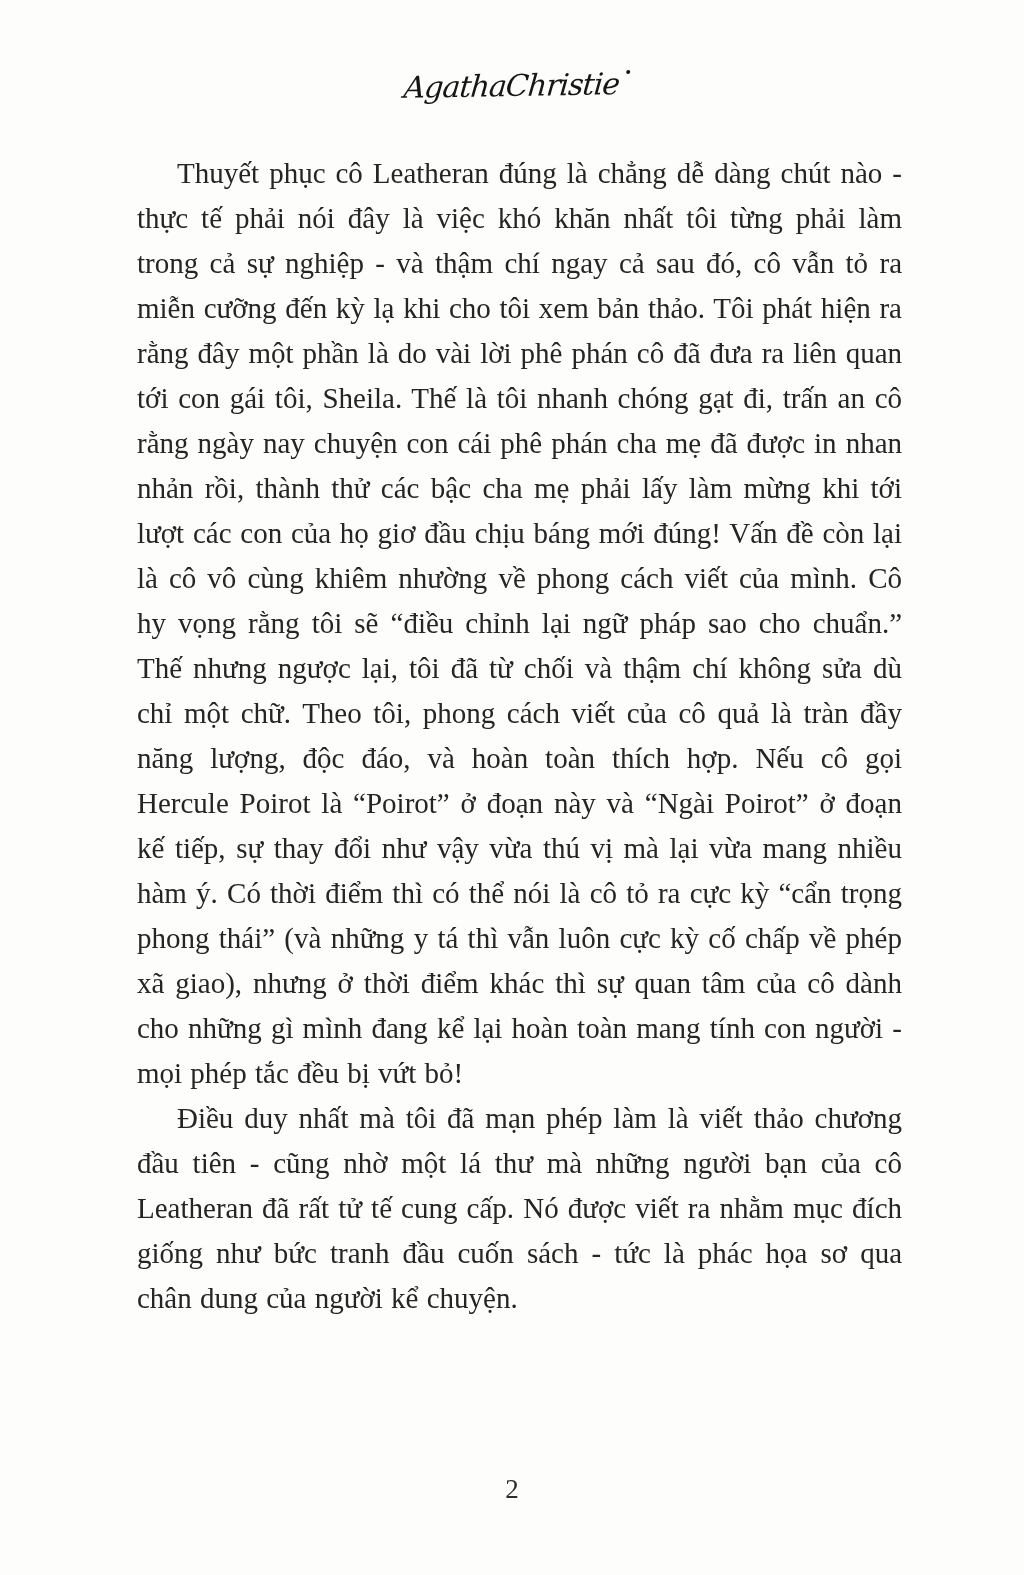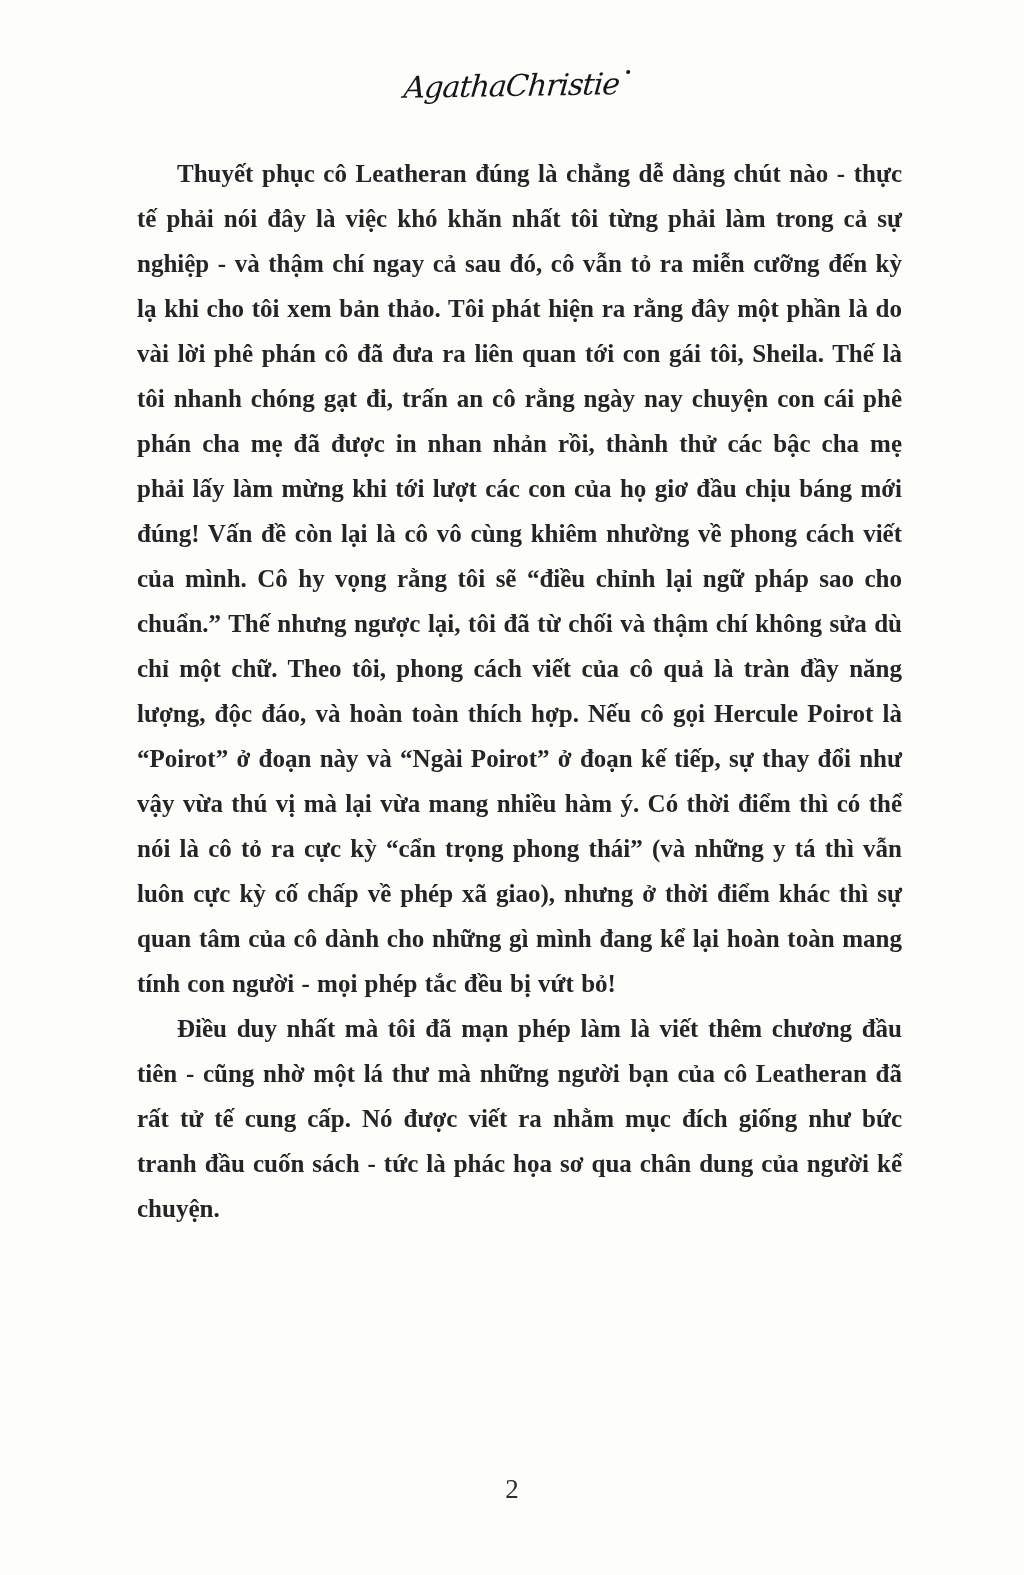--- a/index.html
+++ b/index.html
@@ -38,27 +38,26 @@
     top: 4px;
     width: 4px;
     height: 4px;
     border-radius: 50%;
     background: #161616;
   }
   .content {
     margin: 48px 122px 0 137px;
   }
   .body-para {
-    font-size: 25px;
+    font-size: 29px;
     line-height: 45px;
     text-align: justify;
     text-indent: 40px;
     color: #252525;
     word-spacing: 1px;
-    font-weight: bold;
   }
   .page-number {
     position: absolute;
     left: 0;
     right: 0;
     bottom: 70px;
     text-align: center;
     font-size: 27px;
     color: #2c2c2c;
     font-family: "Liberation Serif", serif;
@@ -68,20 +67,20 @@
 <body>
 
 <div class="page">
 
   <header class="logo-wrap">
     <span class="signature">AgathaChristie</span>
   </header>
 
   <main class="content">
     <p class="body-para">Thuyết phục cô Leatheran đúng là chẳng dễ dàng chút nào - thực tế phải nói đây là việc khó khăn nhất tôi từng phải làm trong cả sự nghiệp - và thậm chí ngay cả sau đó, cô vẫn tỏ ra miễn cưỡng đến kỳ lạ khi cho tôi xem bản thảo. Tôi phát hiện ra rằng đây một phần là do vài lời phê phán cô đã đưa ra liên quan tới con gái tôi, Sheila. Thế là tôi nhanh chóng gạt đi, trấn an cô rằng ngày nay chuyện con cái phê phán cha mẹ đã được in nhan nhản rồi, thành thử các bậc cha mẹ phải lấy làm mừng khi tới lượt các con của họ giơ đầu chịu báng mới đúng! Vấn đề còn lại là cô vô cùng khiêm nhường về phong cách viết của mình. Cô hy vọng rằng tôi sẽ “điều chỉnh lại ngữ pháp sao cho chuẩn.” Thế nhưng ngược lại, tôi đã từ chối và thậm chí không sửa dù chỉ một chữ. Theo tôi, phong cách viết của cô quả là tràn đầy năng lượng, độc đáo, và hoàn toàn thích hợp. Nếu cô gọi Hercule Poirot là “Poirot” ở đoạn này và “Ngài Poirot” ở đoạn kế tiếp, sự thay đổi như vậy vừa thú vị mà lại vừa mang nhiều hàm ý. Có thời điểm thì có thể nói là cô tỏ ra cực kỳ “cẩn trọng phong thái” (và những y tá thì vẫn luôn cực kỳ cố chấp về phép xã giao), nhưng ở thời điểm khác thì sự quan tâm của cô dành cho những gì mình đang kể lại hoàn toàn mang tính con người - mọi phép tắc đều bị vứt bỏ!</p>
-    <p class="body-para">Điều duy nhất mà tôi đã mạn phép làm là viết thêm chương đầu tiên - cũng nhờ một lá thư mà những người bạn của cô Leatheran đã rất tử tế cung cấp. Nó được viết ra nhằm mục đích giống như bức tranh đầu cuốn sách - tức là phác họa sơ qua chân dung của người kể chuyện.</p>
+    <p class="body-para">Điều duy nhất mà tôi đã mạn phép làm là viết thảo chương đầu tiên - cũng nhờ một lá thư mà những người bạn của cô Leatheran đã rất tử tế cung cấp. Nó được viết ra nhằm mục đích giống như bức tranh đầu cuốn sách - tức là phác họa sơ qua chân dung của người kể chuyện.</p>
   </main>
 
   <footer>
     <div class="page-number">2</div>
   </footer>
 
 </div>
 
 </body></html>

